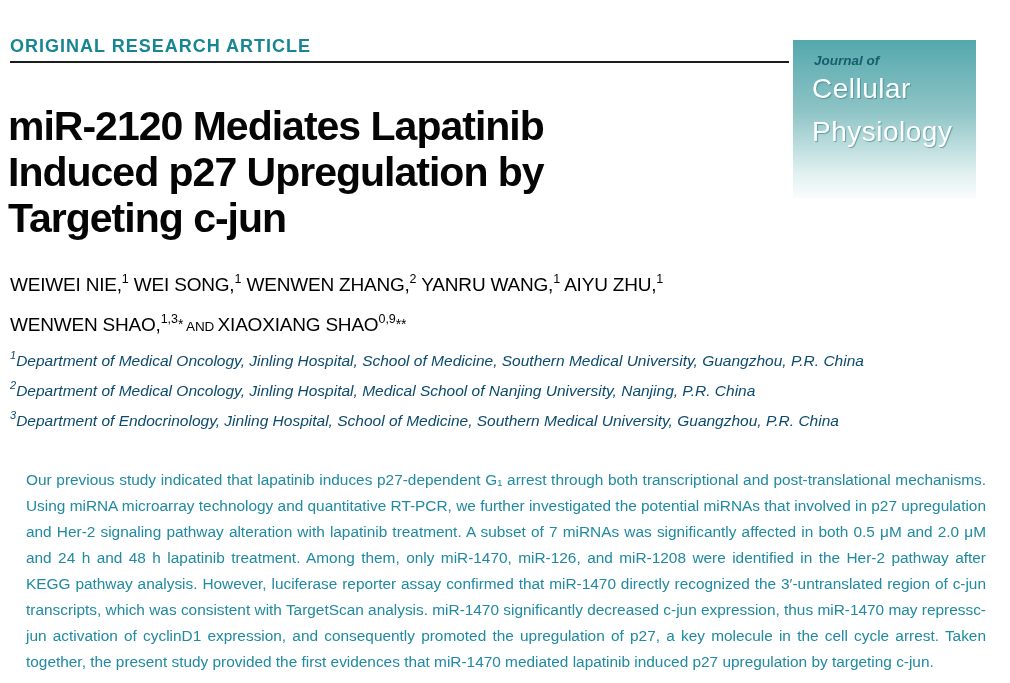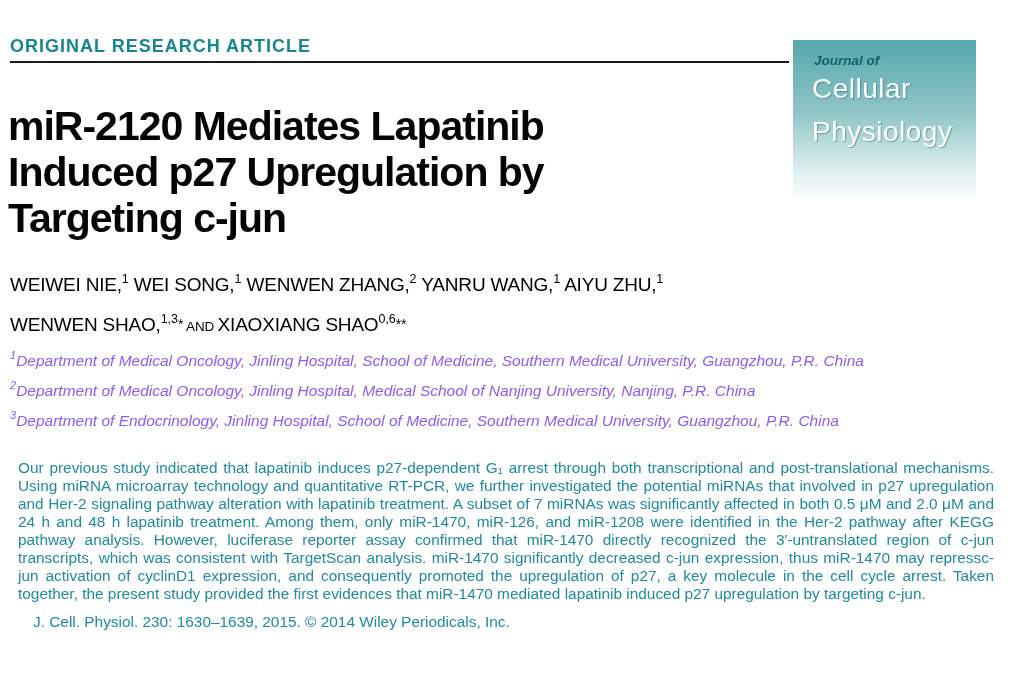--- a/index.html
+++ b/index.html
@@ -45,30 +45,30 @@
   }
   .authors{
     position:absolute;left:10px;top:262px;width:860px;
     font-size:19px;color:#000000;letter-spacing:-0.2px;line-height:35px;
   }
   .authors .sup{font-size:12.5px;vertical-align:8px;letter-spacing:0;}
   .authors .star{font-size:14px;vertical-align:2px;}
   .authors .and-small{font-size:13.5px;}
   .affils{
     position:absolute;left:10px;top:340px;width:900px;
-    font-style:italic;font-size:15.5px;color:#8b5cf6;
+    font-style:italic;font-size:15.5px;color:#0c4a6e;
   }
   .affil{height:30px;line-height:30px;}
   .affil-marker{font-size:11px;vertical-align:7px;}
   .abstract-block{
     position:absolute;left:10px;top:451px;width:992px;
   }
   .abstract{
-    margin:8px;
-    font-size:15.4px;line-height:18px;
+    margin:16px;
+    font-size:15.4px;line-height:26px;
     text-align:justify;
     color:var(--teal_text,#1f8aa1);
   }
   .citation{
     margin:8px;padding-left:15px;
     font-size:15.4px;line-height:21.5px;
     color:var(--teal_text,#1f8aa1);
   }
 </style>
 </head>
@@ -87,21 +87,21 @@
   </div>
 
   <h1 class="title">
     <div>miR-2120 Mediates Lapatinib</div>
     <div>Induced p27 Upregulation by</div>
     <div>Targeting c-jun</div>
   </h1>
 
   <div class="authors">
     <div class="author-line"><span>WEIWEI NIE,</span><span class="sup">1</span><span> WEI SONG,</span><span class="sup">1</span><span> WENWEN ZHANG,</span><span class="sup">2</span><span> YANRU WANG,</span><span class="sup">1</span><span> AIYU ZHU,</span><span class="sup">1</span></div>
-    <div class="author-line"><span>WENWEN SHAO,</span><span class="sup">1,3</span><span class="star">*</span><span class="and-small"> AND </span><span>XIAOXIANG SHAO</span><span class="sup">0,6</span><span class="star">**</span></div>
+    <div class="author-line"><span>WENWEN SHAO,</span><span class="sup">1,3</span><span class="star">*</span><span class="and-small"> AND </span><span>XIAOXIANG SHAO</span><span class="sup">0,9</span><span class="star">**</span></div>
   </div>
 
   <div class="affils">
     <div class="affil"><span class="affil-marker">1</span><span>Department of Medical Oncology, Jinling Hospital, School of Medicine, Southern Medical University, Guangzhou, P.R. China</span></div>
     <div class="affil"><span class="affil-marker">2</span><span>Department of Medical Oncology, Jinling Hospital, Medical School of Nanjing University, Nanjing, P.R. China</span></div>
     <div class="affil"><span class="affil-marker">3</span><span>Department of Endocrinology, Jinling Hospital, School of Medicine, Southern Medical University, Guangzhou, P.R. China</span></div>
   </div>
 
   <div class="abstract-block">
     <p class="abstract">Our previous study indicated that lapatinib induces p27-dependent G₁ arrest through both transcriptional and post-translational mechanisms. Using miRNA microarray technology and quantitative RT-PCR, we further investigated the potential miRNAs that involved in p27 upregulation and Her-2 signaling pathway alteration with lapatinib treatment. A subset of 7 miRNAs was significantly affected in both 0.5 μM and 2.0 μM and 24 h and 48 h lapatinib treatment. Among them, only miR-1470, miR-126, and miR-1208 were identified in the Her-2 pathway after KEGG pathway analysis. However, luciferase reporter assay confirmed that miR-1470 directly recognized the 3′-untranslated region of c-jun transcripts, which was consistent with TargetScan analysis. miR-1470 significantly decreased c-jun expression, thus miR-1470 may repressc-jun activation of cyclinD1 expression, and consequently promoted the upregulation of p27, a key molecule in the cell cycle arrest. Taken together, the present study provided the first evidences that miR-1470 mediated lapatinib induced p27 upregulation by targeting c-jun.</p>

